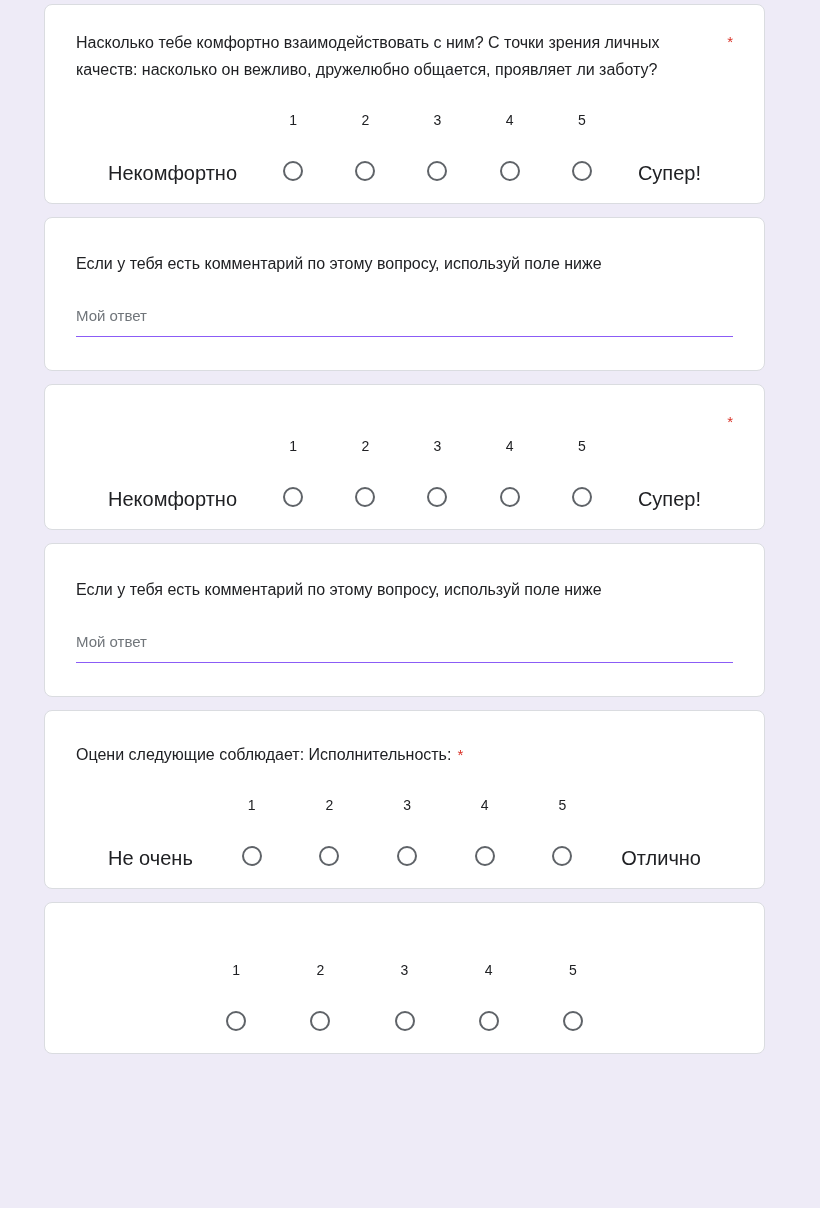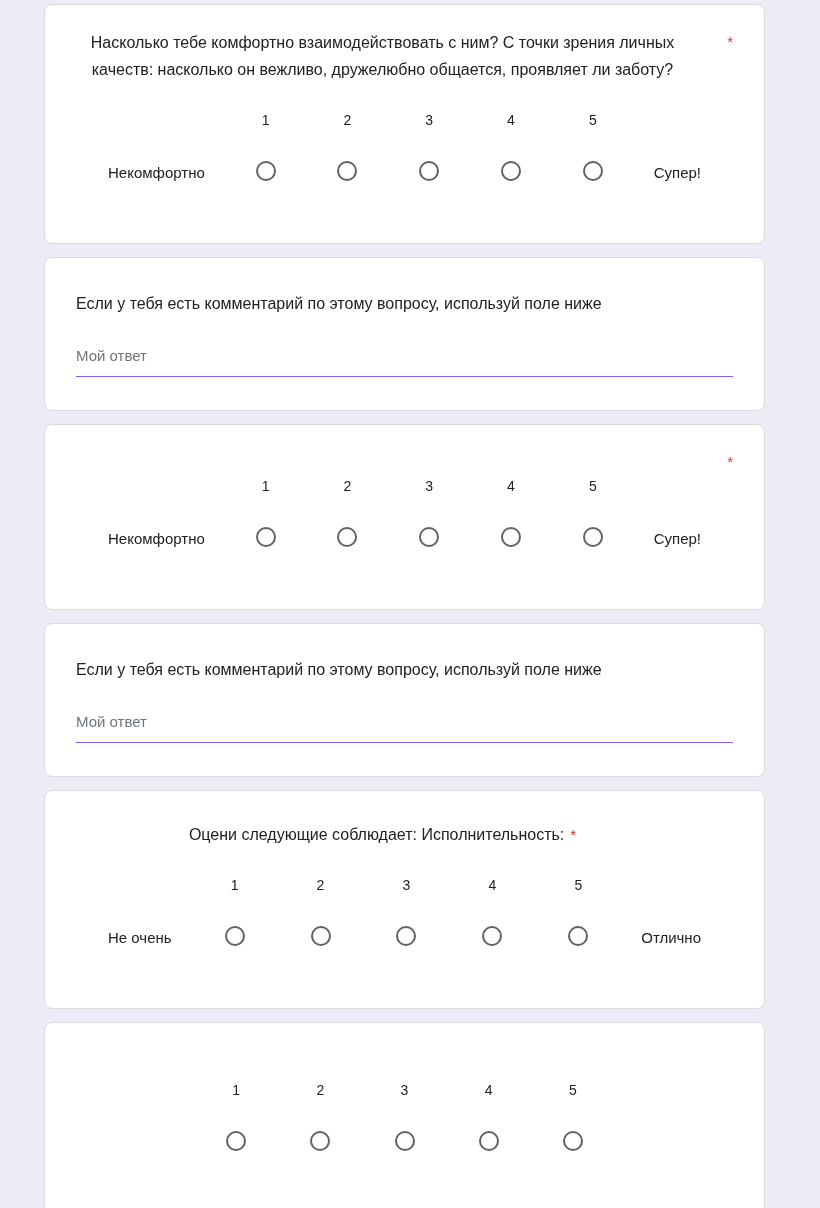--- a/index.html
+++ b/index.html
@@ -35,31 +35,31 @@
     font-size: 15px;
     line-height: 16px;
   }
   .req-inline {
     color: #d93025;
     margin-left: 6px;
     font-size: 15px;
   }
 
   
-  .q-scale { padding: 24px 31px 62px 31px; text-align: center; }
+  .q-scale { padding: 24px 31px 22px 31px; }
   .q-scale.one-line { padding-top: 30px; }
 
   .scale {
     margin-top: 29px;
     display: flex;
     align-items: flex-end;
     padding: 0 32px;
   }
   .scale-label {
-    font-size: 15px;
+    font-size: 20px;
     line-height: 20px;
     color: #202124;
     margin-bottom: -2px;
     white-space: nowrap;
   }
   .scale-grid {
     flex: 1;
     display: flex;
     margin: 0 20px;
   }

